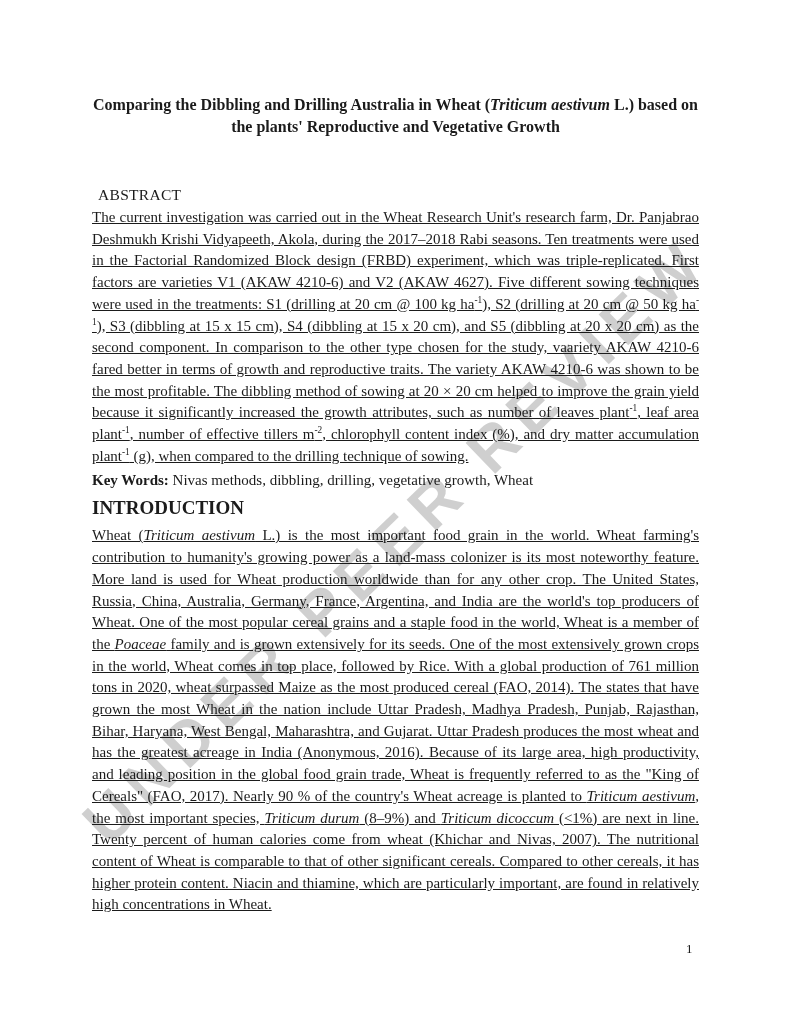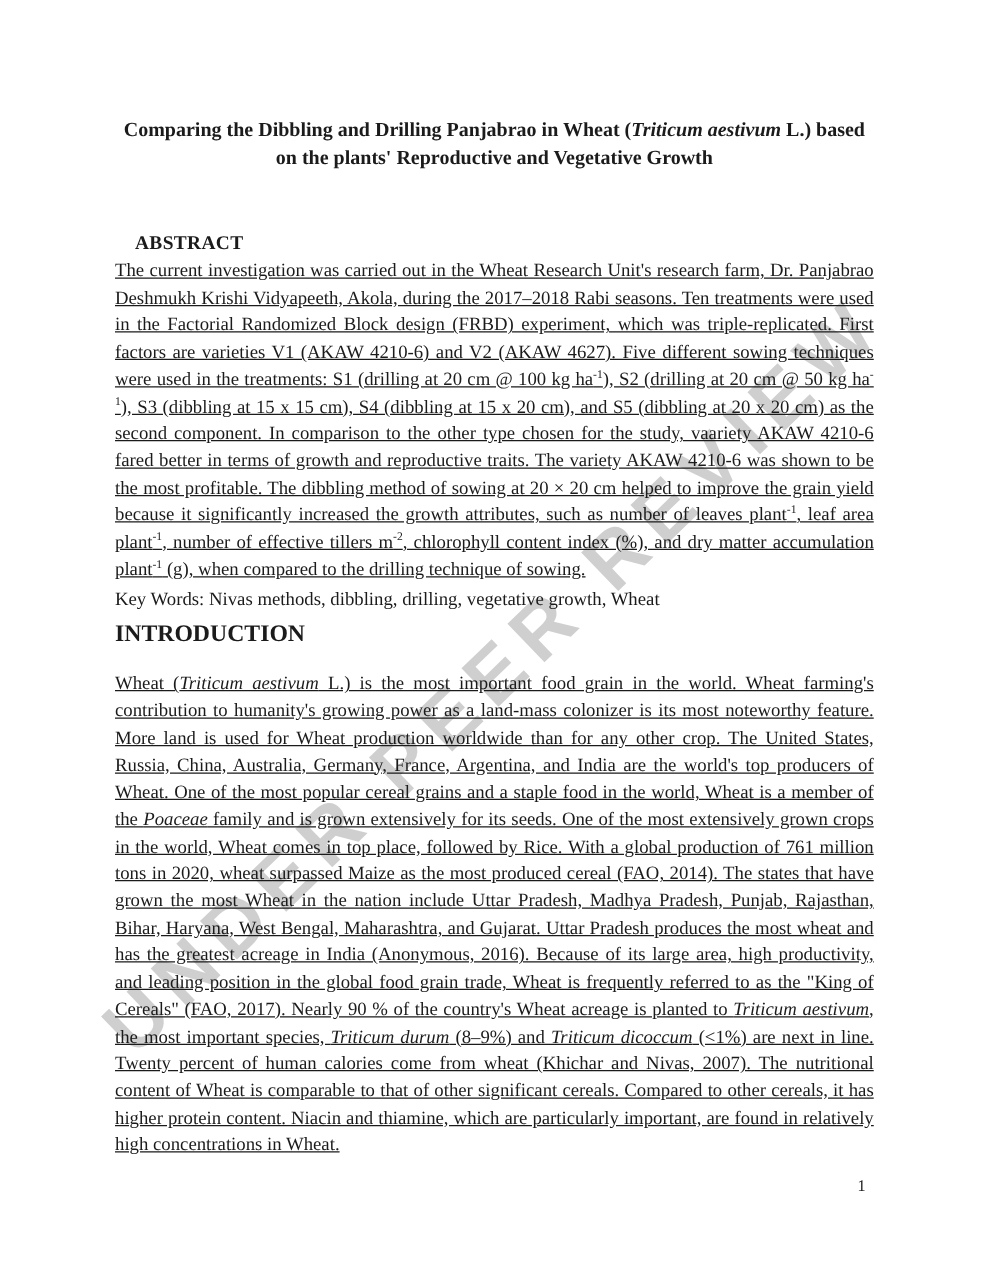--- a/index.html
+++ b/index.html
@@ -44,45 +44,45 @@
     font-size: 15px;
   }
   .title {
     margin: 0;
     font-size: 16px;
     font-weight: bold;
     text-align: center;
     line-height: 22px;
   }
   .abstract-heading {
-    margin: 47px 0 0 16px;
+    margin: 47px 0 0 6px;
     font-size: 15.5px;
-    font-weight: bold;
+    font-weight: normal;
     line-height: 19px;
     letter-spacing: 0.3px;
   }
   .para {
     margin: 3px 0 0 0;
     text-align: justify;
     line-height: 21.7px;
     text-decoration: underline;
   }
   .para sup {
     font-size: 0.62em;
     line-height: 0;
     vertical-align: super;
   }
   .it { font-style: italic; margin-top: 16px; }
   .keywords {
     margin: 2px 0 0 0;
     line-height: 22px;
   }
-  .kw-label { font-weight: normal; }
+  .kw-label { font-weight: bold; }
   .intro-heading {
-    margin: 4px 0 16px 0;
+    margin: 4px 0 4px 0;
     font-size: 19px;
     font-weight: bold;
     line-height: 26px;
   }
   .para.intro { margin-top: 4px; }
   .page-number {
     position: absolute;
     top: 941px;
     left: 686px;
     font-size: 13px;
@@ -91,21 +91,21 @@
 </style>
 </head>
 <body>
 
 <div class="page">
 
   <div class="watermark">UNDER PEER REVIEW</div>
 
   <div class="content">
 
-    <h1 class="title"><span>Comparing the Dibbling and Drilling Panjabrao in Wheat (</span><span class="it">Triticum aestivum</span><span> L.) based on the plants' Reproductive and Vegetative Growth</span></h1>
+    <h1 class="title"><span>Comparing the Dibbling and Drilling Australia in Wheat (</span><span class="it">Triticum aestivum</span><span> L.) based on the plants' Reproductive and Vegetative Growth</span></h1>
 
     <h2 class="abstract-heading">ABSTRACT</h2>
 
     <p class="para"><span>The current investigation was carried out in the Wheat Research Unit's research farm, Dr. Panjabrao Deshmukh Krishi Vidyapeeth, Akola, during the 2017–2018 Rabi seasons. Ten treatments were used in the Factorial Randomized Block design (FRBD) experiment, which was triple-replicated. First factors are varieties V1 (AKAW 4210-6) and V2 (AKAW 4627). Five different sowing techniques were used in the treatments: S1 (drilling at 20 cm @ 100 kg ha</span><sup>-1</sup><span>), S2 (drilling at 20 cm @ 50 kg ha</span><sup>-1</sup><span>), S3 (dibbling at 15 x 15 cm), S4 (dibbling at 15 x 20 cm), and S5 (dibbling at 20 x 20 cm) as the second component. In comparison to the other type chosen for the study, vaariety AKAW 4210-6 fared better in terms of growth and reproductive traits. The variety AKAW 4210-6 was shown to be the most profitable. The dibbling method of sowing at 20 × 20 cm helped to improve the grain yield because it significantly increased the growth attributes, such as number of leaves plant</span><sup>-1</sup><span>, leaf area plant</span><sup>-1</sup><span>, number of effective tillers m</span><sup>-2</sup><span>, chlorophyll content index (%), and dry matter accumulation plant</span><sup>-1</sup><span> (g), when compared to the drilling technique of sowing.</span></p>
 
     <p class="keywords">
       <span class="kw-label">Key Words:</span><span> Nivas methods, dibbling, drilling, vegetative growth, Wheat</span>
     </p>
 
     <h2 class="intro-heading">INTRODUCTION</h2>

